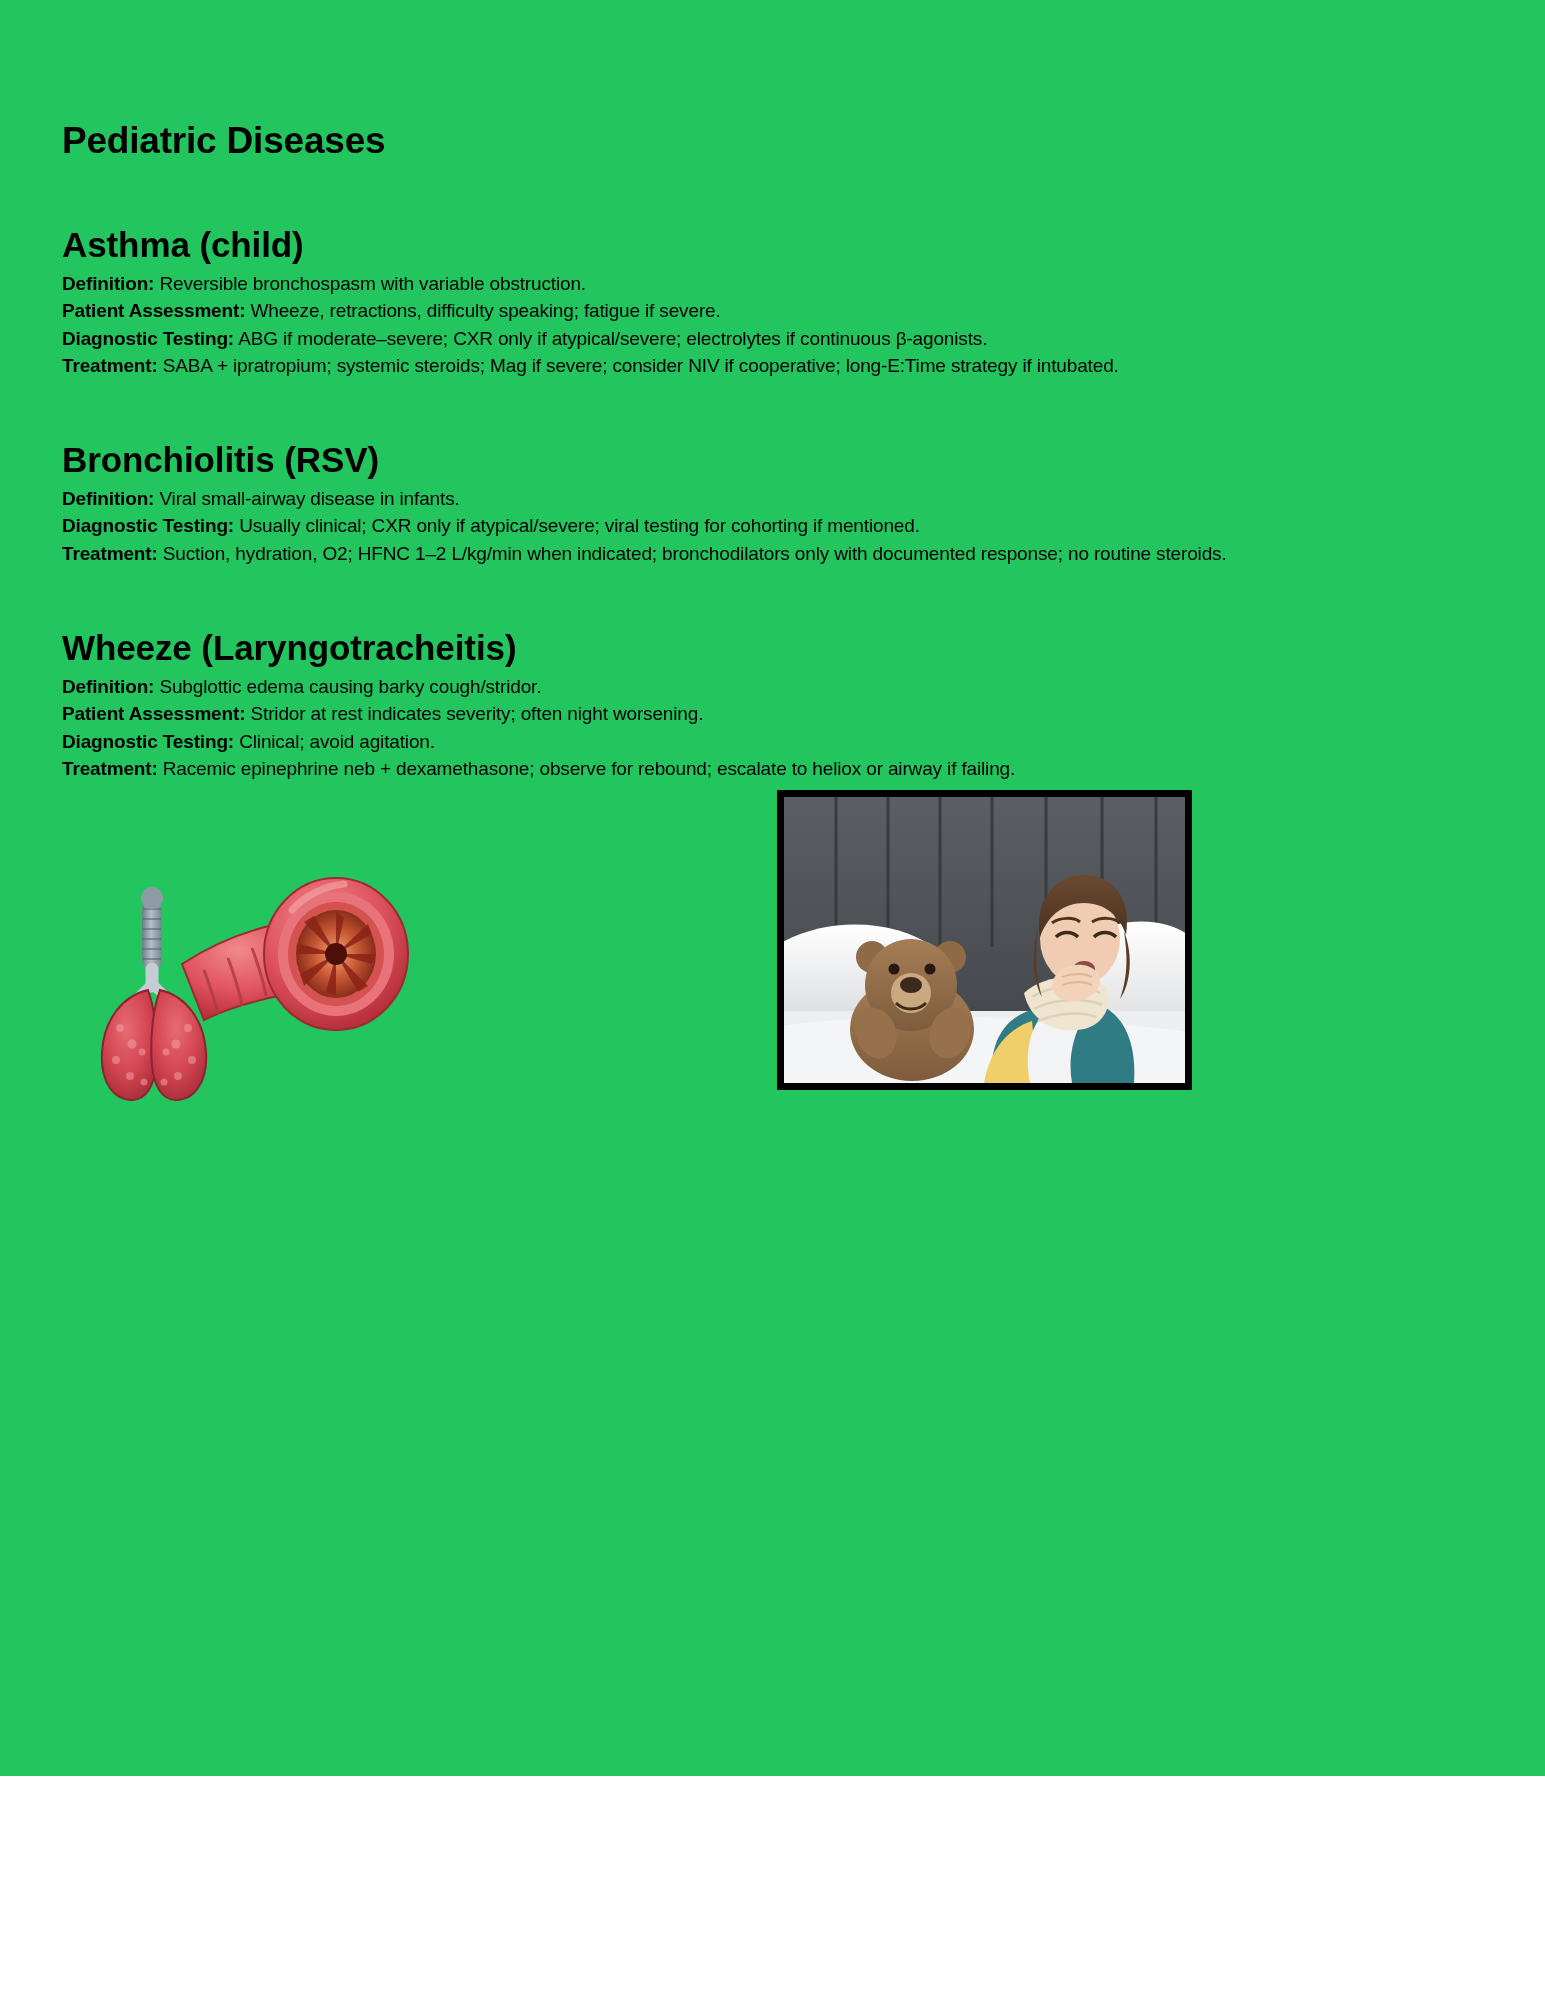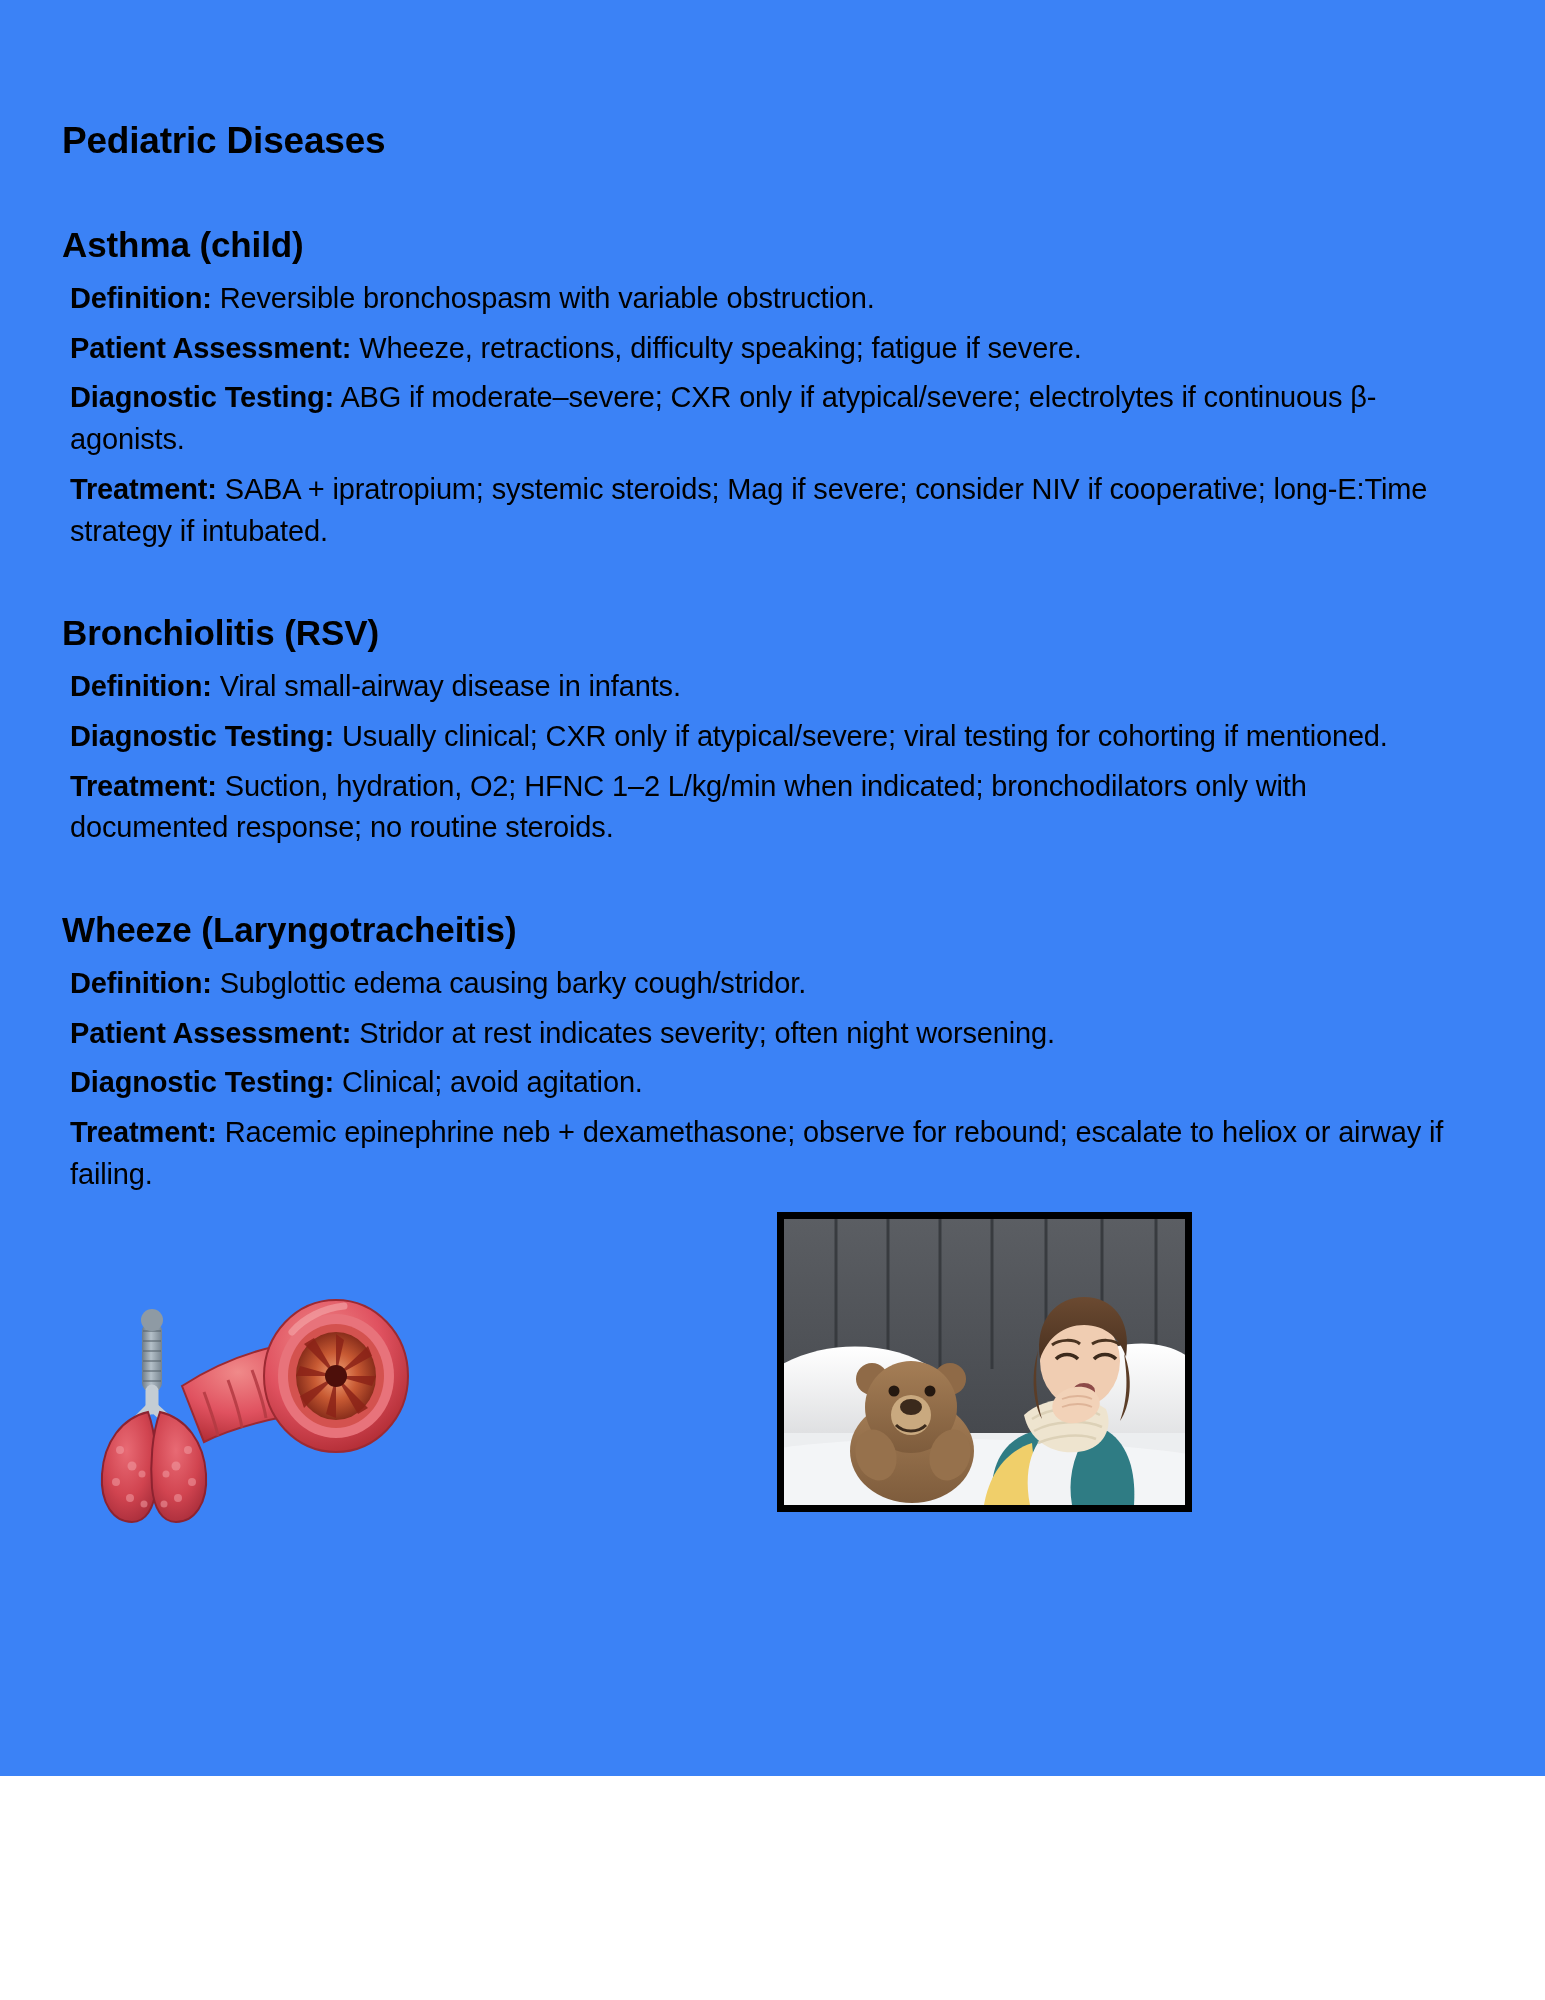--- a/index.html
+++ b/index.html
@@ -12,21 +12,21 @@
     height: 2000px;
     font-family: "Liberation Sans", sans-serif;
     color: #000000;
     position: relative;
     overflow: hidden;
   }
   .page {
     position: relative;
     width: 1545px;
     height: 1776px;
-    background: #3b82f6;
+    background: #22c55e;
     box-sizing: border-box;
     padding: 118px 66px 0 62px;
   }
   .doc-title {
     font-size: 37px;
     font-weight: bold;
     letter-spacing: -0.2px;
     line-height: 1.25;
     margin: 0 0 0 0;
   }
@@ -34,24 +34,24 @@
     margin-top: 56px;
   }
   .section-heading {
     font-size: 35px;
     font-weight: bold;
     line-height: 1.42;
     letter-spacing: -0.1px;
     margin: 0;
   }
   .entry {
-    font-size: 29px;
+    font-size: 19px;
     line-height: 1.44;
     letter-spacing: -0.15px;
-    margin: 8px;
+    margin: 0;
   }
   .entry .lbl {
     font-weight: bold;
   }
   .entry .val {
     font-weight: normal;
   }
   .figures {
     position: relative;
     width: 100%;

